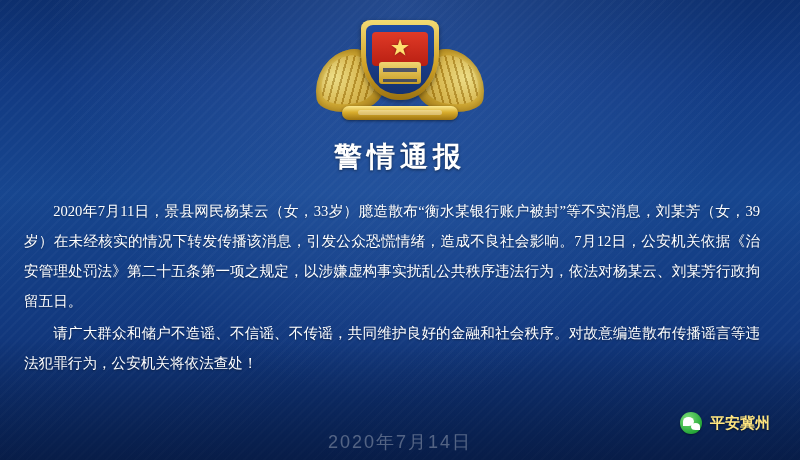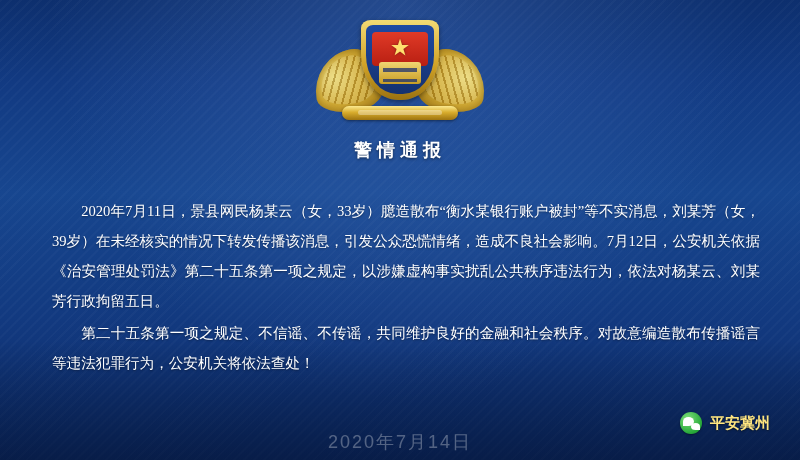--- a/index.html
+++ b/index.html
@@ -164,36 +164,35 @@
     background: rgba(30,50,110,0.75);
   }
 
   
   .doc-title {
     position: absolute;
     top: 138px;
     left: 0; right: 0;
     text-align: center;
     color: #ffffff;
-    font-size: 18px;
+    font-size: 28px;
     font-weight: bold;
     letter-spacing: 5px;
     text-shadow: 0 1px 3px rgba(0,0,0,0.5);
     z-index: 3;
   }
 
   
   .body-text {
     position: absolute;
     top: 196px;
     left: 24px;
     right: 40px;
     z-index: 3;
     color: #ffffff;
-    margin-left: 28px;
   }
   .para {
     font-size: 14.6px;
     line-height: 30px;
     text-align: justify;
     text-justify: inter-ideograph;
     text-indent: 2em;
     margin: 0 0 2px 0;
     text-shadow: 0 1px 2px rgba(0,0,0,0.4);
     font-family: "Liberation Serif", "DejaVu Serif", serif;
@@ -271,21 +270,21 @@
         </div>
       </div>
       <div class="base-bar"></div>
     </div>
   </div>
 
   <div class="doc-title">警情通报</div>
 
   <div class="body-text">
     <p class="para">2020年7月11日，景县网民杨某云（女，33岁）臆造散布“衡水某银行账户被封”等不实消息，刘某芳（女，39岁）在未经核实的情况下转发传播该消息，引发公众恐慌情绪，造成不良社会影响。7月12日，公安机关依据《治安管理处罚法》第二十五条第一项之规定，以涉嫌虚构事实扰乱公共秩序违法行为，依法对杨某云、刘某芳行政拘留五日。</p>
-    <p class="para">第二十五条第一项之规定、不信谣、不传谣，共同维护良好的金融和社会秩序。对故意编造散布传播谣言等违法犯罪行为，公安机关将依法查处！</p>
+    <p class="para">请广大群众和储户不造谣、不信谣、不传谣，共同维护良好的金融和社会秩序。对故意编造散布传播谣言等违法犯罪行为，公安机关将依法查处！</p>
   </div>
 
   <div class="signature">
     <span class="wechat-badge"></span>
     <span class="sig-text">平安冀州</span>
   </div>
 
   <div class="watermark">2020年7月14日</div>
 
 </div>

